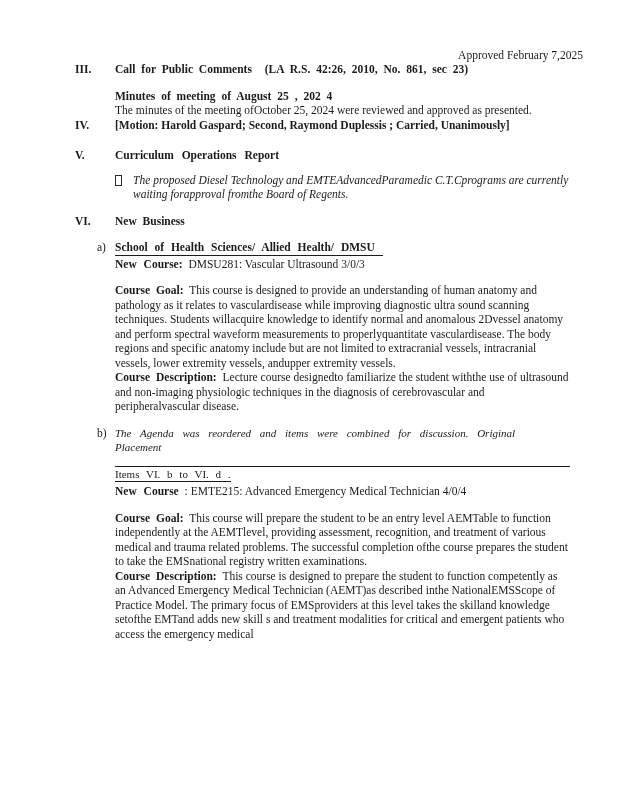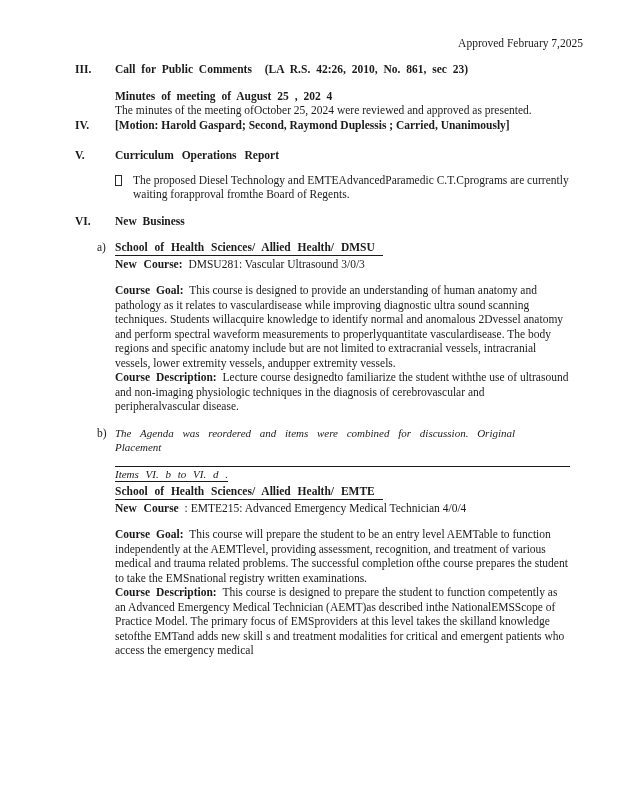--- a/index.html
+++ b/index.html
@@ -9,21 +9,21 @@
     height: 800px;
     background: #ffffff;
     font-family: "Liberation Serif", serif;
     color: #1b1b1b;
     font-size: 11.5px;
     line-height: 14.5px;
     overflow: hidden;
   }
   .approval {
     position: absolute;
-    top: 36px;
+    top: 48px;
     right: 35px;
     font-size: 11.5px;
   }
   .content {
     position: absolute;
     top: 62px;
     left: 75px;
     width: 495px;
   }
   .sec { display: flex; align-items: flex-start; }
@@ -38,21 +38,21 @@
   .pad-l { padding-left: 10px; }
   .para { margin: 0; }
   .bullet-row { display: flex; margin-top: 10px; }
   .bullet-col { width: 18px; flex-shrink: 0; padding-top: 2px; }
   .bullet-box {
     display: inline-block;
     width: 5px;
     height: 9px;
     border: 1px solid #2a2a2a;
   }
-  .bullet-text { flex: 1; }
+  .bullet-text { flex: 1; font-style: italic; }
   .sub { display: flex; margin-left: 22px; margin-top: 12px; }
   .marker { width: 18px; flex-shrink: 0; }
   .sub-body { width: 455px; }
   .dept-heading {
     display: inline-block;
     font-weight: bold;
     word-spacing: 4px;
     border-bottom: 1.2px solid #1b1b1b;
     padding-right: 8px;
     margin-bottom: 1px;
@@ -63,21 +63,20 @@
   .note-l1 {
     display: block;
     font-style: italic;
     word-spacing: 6px;
     border-bottom: 1.2px solid #1b1b1b;
     padding-bottom: 11px;
     font-size: 11px;
   }
   .note-l2 {
     display: inline-block;
-    font-style: italic;
     word-spacing: 4px;
     border-bottom: 1.2px solid #1b1b1b;
     margin-bottom: 2px;
     font-size: 11px;
   }
   .label-gap { padding-right: 3px; }
 </style>
 </head>
 <body>
 
@@ -131,21 +130,20 @@
           <p class="para"><span class="b ws2 label-gap">Course Description:</span> <span>Lecture course designedto familiarize the student withthe use of ultrasound and non-imaging physiologic techniques in the diagnosis of cerebrovascular and peripheralvascular disease.</span></p>
         </div>
       </div>
     </div>
 
     <div class="sub">
       <div class="marker">b)</div>
       <div class="sub-body">
         <span class="note-l1">The Agenda was reordered and items were combined for discussion. Original Placement</span>
         <span class="note-l2">Items VI. b to VI. d .</span><br>
-        <span class="dept-heading">School of Health Sciences/ Allied Health/ EMTE</span>
         <div class="course-line"><span class="b label-gap">New Course</span> <span>: EMTE215: Advanced Emergency Medical Technician 4/0/4</span></div>
         <div class="para-block">
           <p class="para"><span class="b ws2 label-gap">Course Goal:</span> <span>This course will prepare the student to be an entry level AEMTable to function independently at the AEMTlevel, providing assessment, recognition, and treatment of various medical and trauma related problems. The successful completion ofthe course prepares the student to take the EMSnational registry written examinations.</span></p>
           <p class="para"><span class="b ws2 label-gap">Course Description:</span> <span>This course is designed to prepare the student to function competently as an Advanced Emergency Medical Technician (AEMT)as described inthe NationalEMSScope of Practice Model. The primary focus of EMSproviders at this level takes the skilland knowledge setofthe EMTand adds new skill s and treatment modalities for critical and emergent patients who access the emergency medical</span></p>
         </div>
       </div>
     </div>
 
   </div>
 </div>

